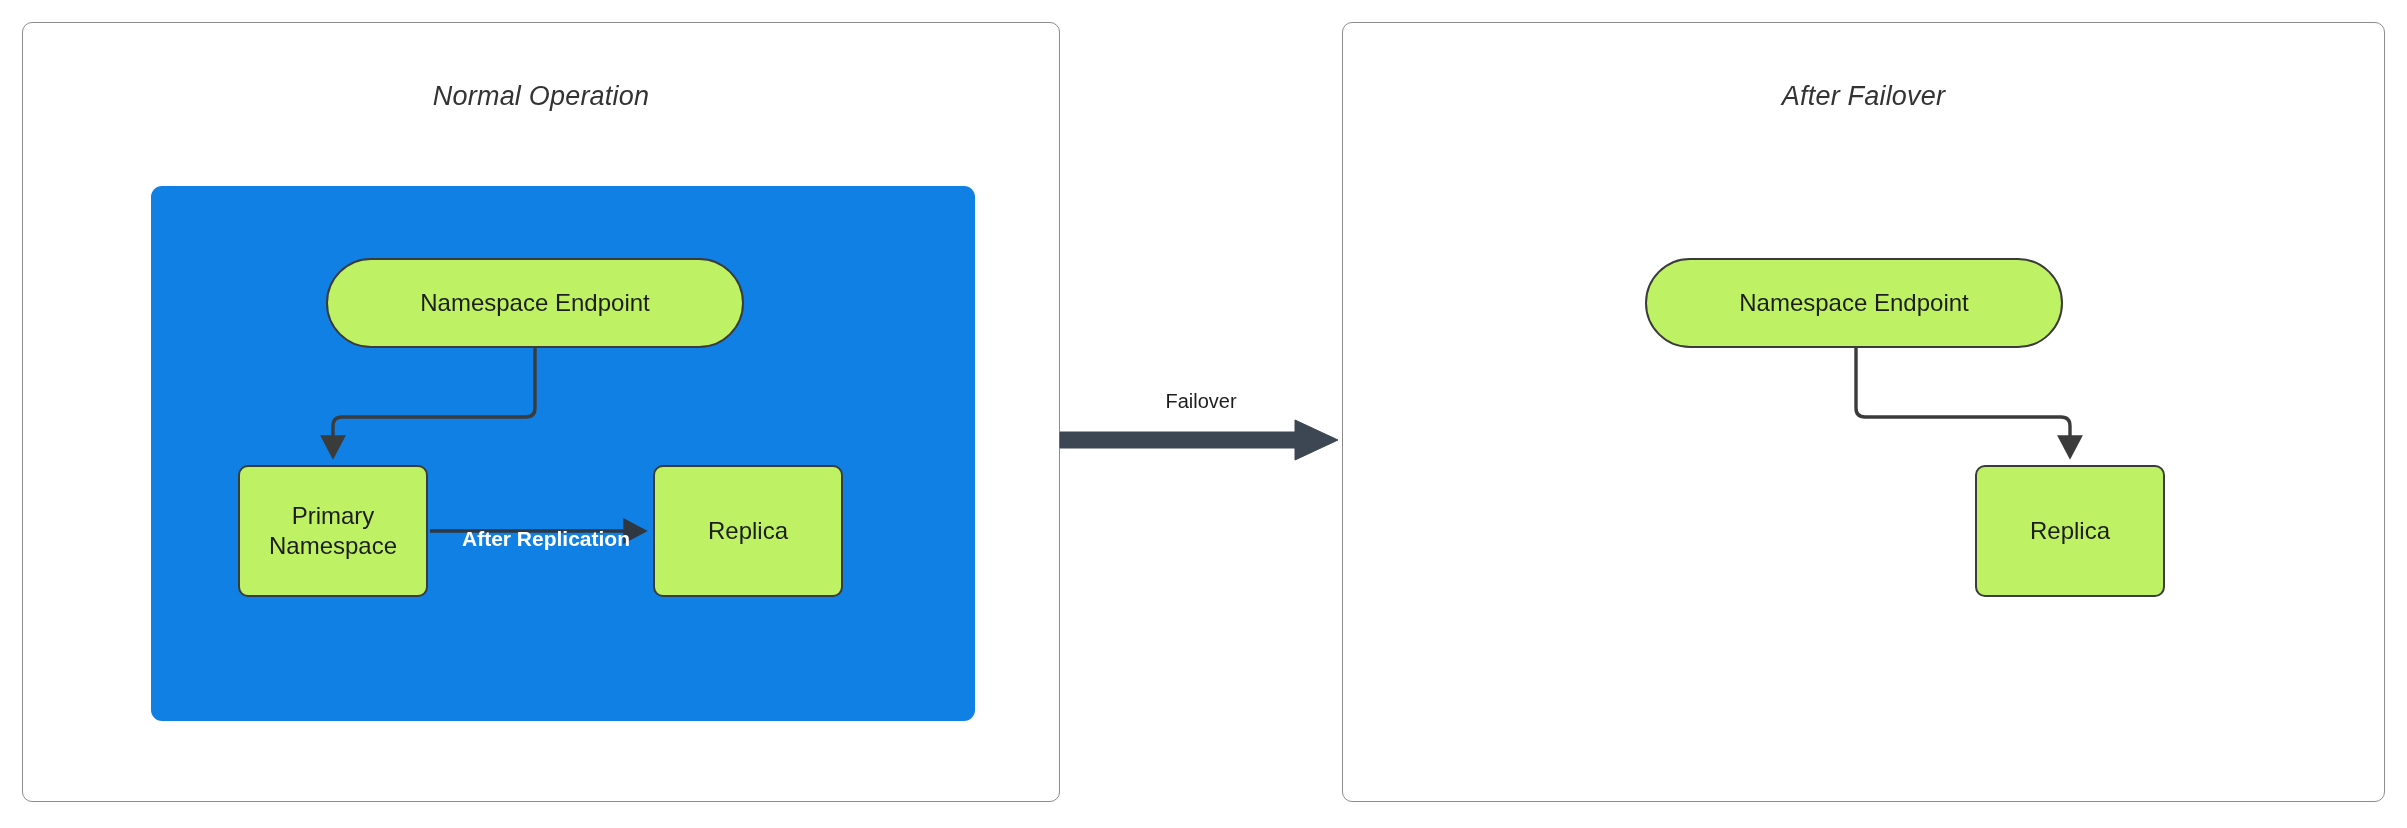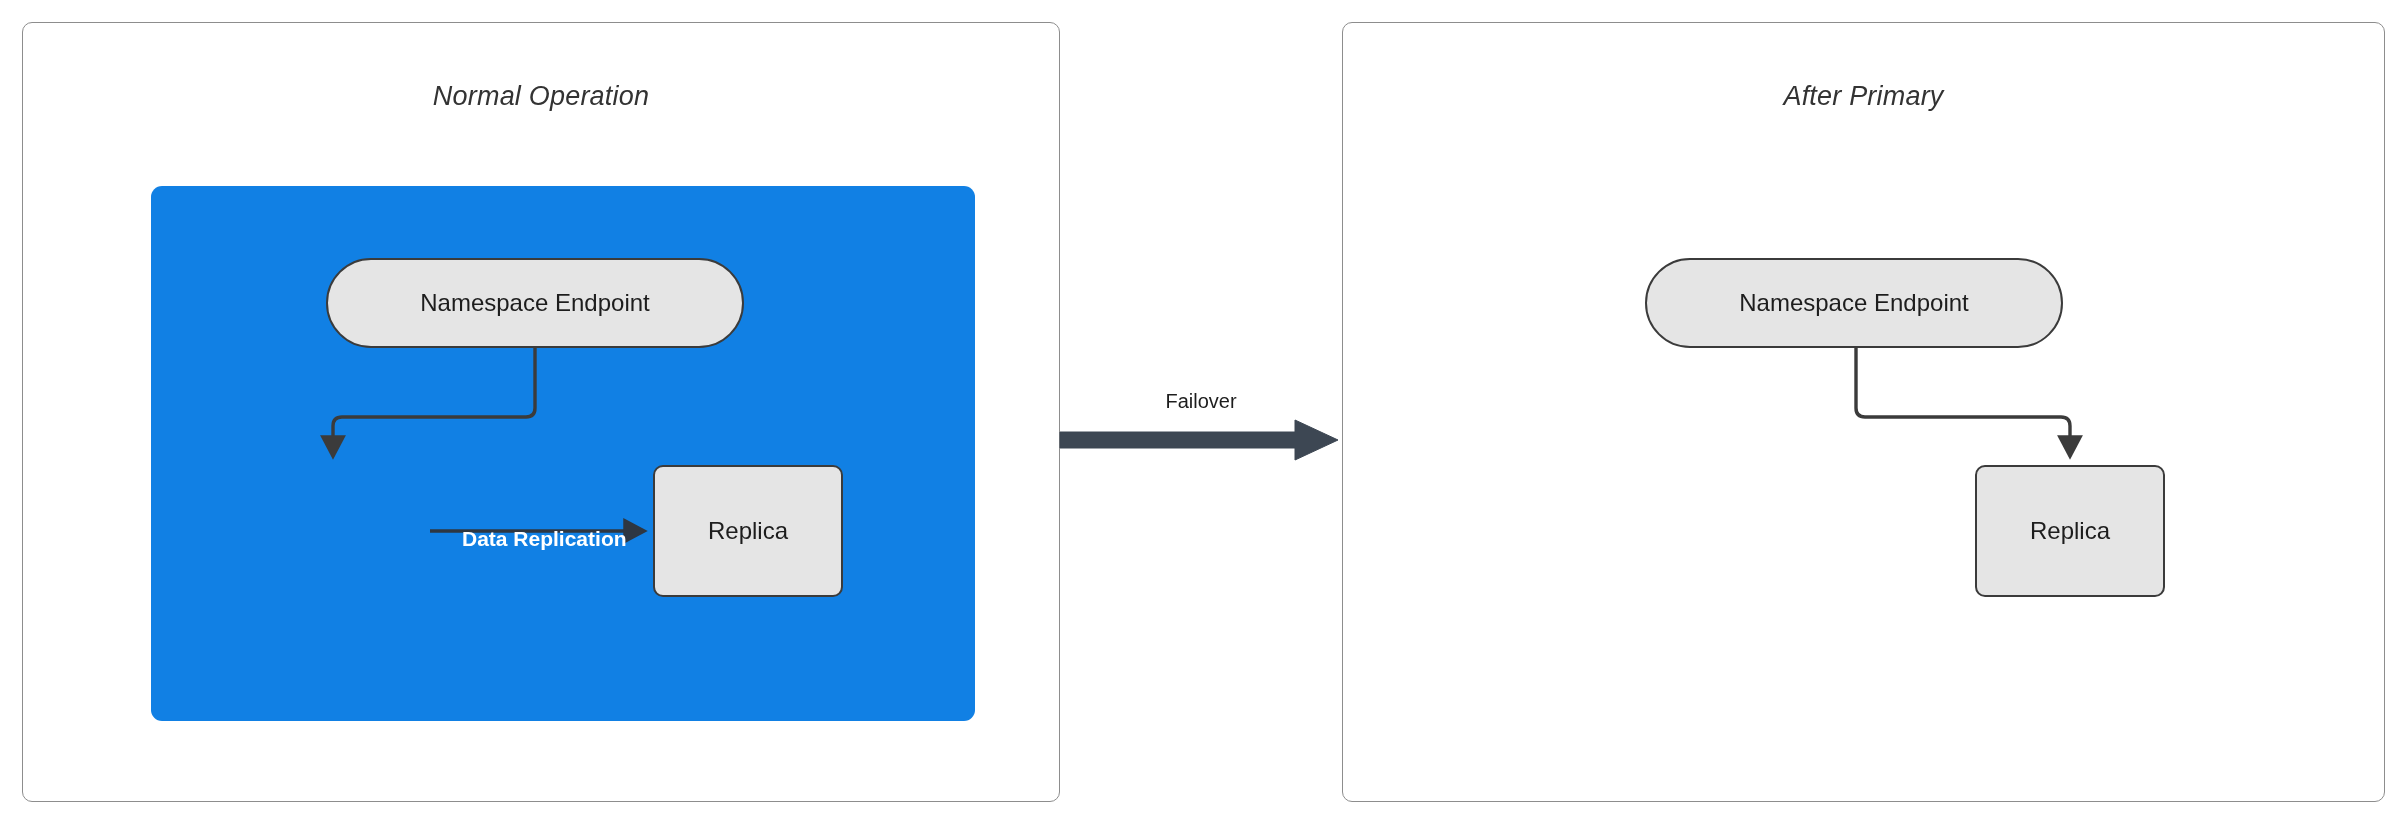--- a/index.html
+++ b/index.html
@@ -52,21 +52,21 @@
     box-sizing: border-box;
     background: #1180e4;
     border-radius: 11px;
   }
   #blue-left  { left: 128px; top: 163px; width: 824px; height: 535px; }
 
   
   .node {
     position: absolute;
     box-sizing: border-box;
-    background: #e5e5e5;
+    background: #bef264;
     border: 2.2px solid #3b3b3b;
     display: flex;
     align-items: center;
     justify-content: center;
     text-align: center;
     color: #1d1d1d;
     font-size: 24px;
     line-height: 1.25;
     z-index: 3;
   }
@@ -143,27 +143,33 @@
 <div id="stage">
 
   <div class="panel" id="panel-left">
     <div class="panel-title">Normal Operation</div>
 
     <div class="blue-region" id="blue-left"></div>
   </div>
 
   <div class="node pill" id="node-endpoint-left">Namespace Endpoint</div>
 
+  <div class="node rect" id="node-primary">
+    <span>
+      <span>Primary</span><br>
+      <span>Namespace</span>
+    </span>
+  </div>
 
   <div class="node rect" id="node-replica-left">Replica</div>
 
-  <div class="edge-label-on-blue" id="label-data-replication">Data Replication</div>
+  <div class="edge-label-on-blue" id="label-data-replication">After Replication</div>
 
   <div class="panel" id="panel-right">
-    <div class="panel-title">After Primary</div>
+    <div class="panel-title">After Failover</div>
 
   </div>
 
   <div class="node pill" id="node-endpoint-right">Namespace Endpoint</div>
 
 
   <div class="node rect" id="node-replica-right">Replica</div>
 
   <div id="label-failover">Failover</div>
 

